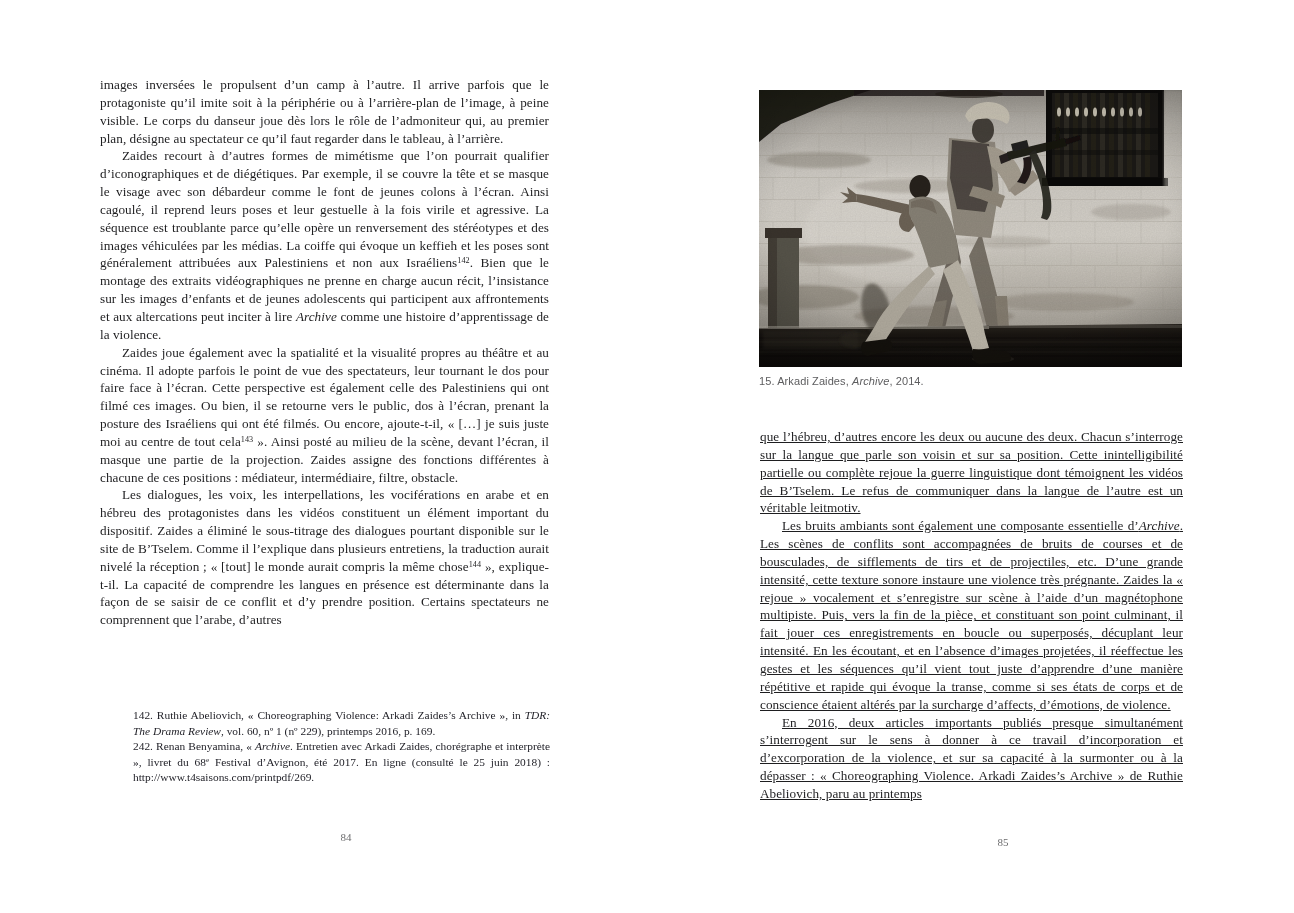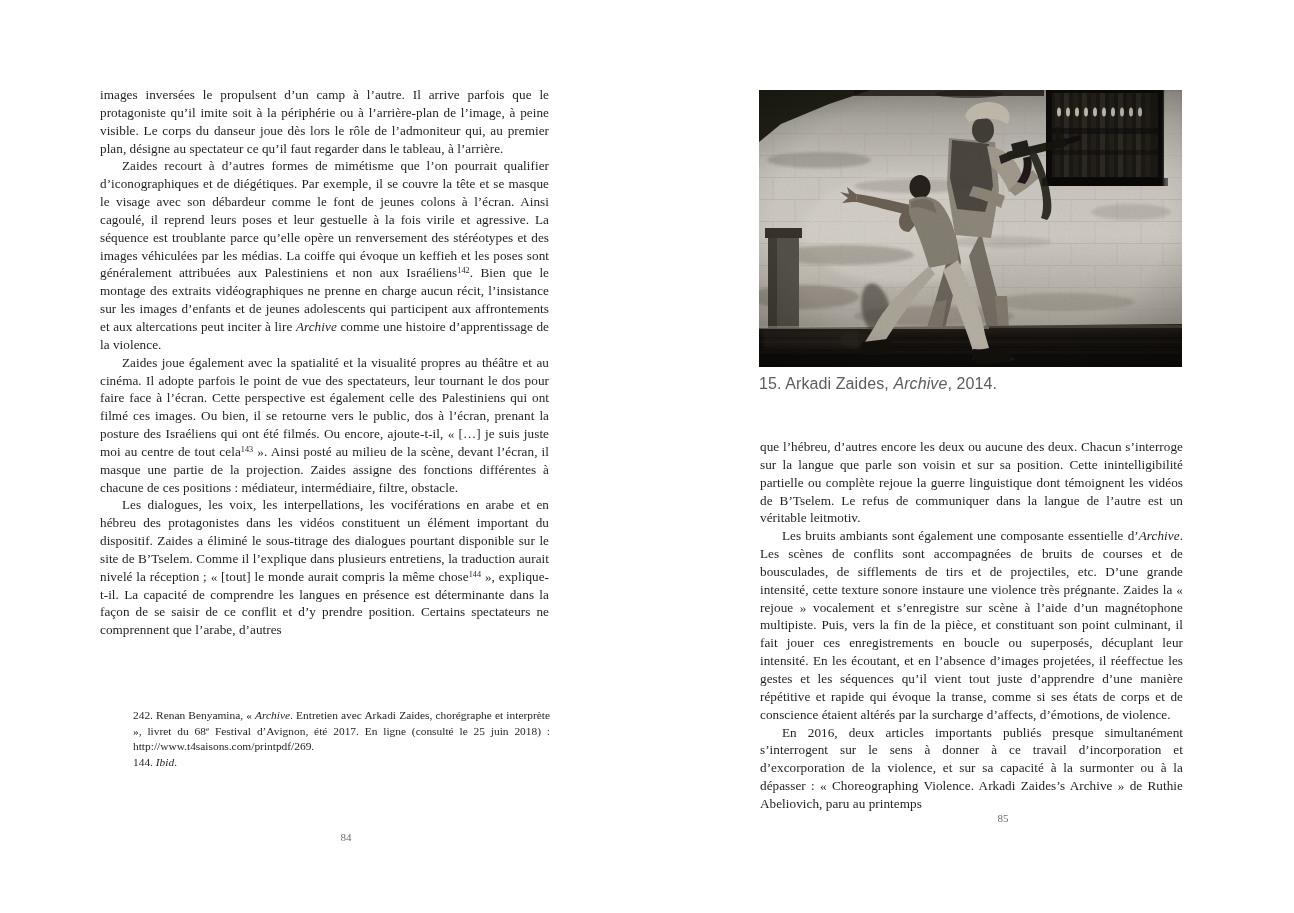--- a/index.html
+++ b/index.html
@@ -15,42 +15,42 @@
   .body-text p{margin:0;padding:0;}
   .body-text p.ind{text-indent:22px;}
   .footnotes{
     font-size:11.4px;line-height:15.5px;text-align:justify;color:#23232a;
   }
   .footnotes p{margin:0;padding:0;}
   sup.sup{font-size:0.62em;vertical-align:0.5em;line-height:0;margin-top:32px;}
   em{font-style:italic;}
   .caption{
     font-family:"Liberation Sans",sans-serif;
-    font-size:16px;color:#5d5d5f;letter-spacing:0.1px;
+    font-size:11px;color:#5d5d5f;letter-spacing:0.1px;
   }
   .pagenum{
     font-family:Liberation Serif, serif;
     font-size:11px;color:#6b6b6d;transform:translateX(-50%);margin-left:36px;
   }
   .photo-frame{width:423px;height:277px;}
   .photo-frame svg{display:block;}
 </style>
 </head>
 <body>
 
-<div class="abs body-text" style="left:100px;top:86px;width:449px;font-family:Liberation Serif, serif;">
+<div class="abs body-text" style="left:100px;top:76px;width:449px;font-family:Liberation Serif, serif;">
     <p><span>images inversées le propulsent d’un camp à l’autre. Il arrive parfois que le protagoniste qu’il imite soit à la périphérie ou à l’arrière-plan de l’image, à peine visible. Le corps du danseur joue dès lors le rôle de l’admoniteur qui, au premier plan, désigne au spectateur ce qu’il faut regarder dans le tableau, à l’arrière.</span></p>
     <p class="ind"><span>Zaides recourt à d’autres formes de mimétisme que l’on pourrait qualifier d’iconographiques et de diégétiques. Par exemple, il se couvre la tête et se masque le visage avec son débardeur comme le font de jeunes colons à l’écran. Ainsi cagoulé, il reprend leurs poses et leur gestuelle à la fois virile et agressive. La séquence est troublante parce qu’elle opère un renversement des stéréotypes et des images véhiculées par les médias. La coiffe qui évoque un keffieh et les poses sont généralement attribuées aux Palestiniens et non aux Israéliens</span><sup class="sup">142</sup><span>. Bien que le montage des extraits vidéographiques ne prenne en charge aucun récit, l’insistance sur les images d’enfants et de jeunes adolescents qui participent aux affrontements et aux altercations peut inciter à lire </span><em>Archive</em><span> comme une histoire d’apprentissage de la violence.</span></p>
     <p class="ind"><span>Zaides joue également avec la spatialité et la visualité propres au théâtre et au cinéma. Il adopte parfois le point de vue des spectateurs, leur tournant le dos pour faire face à l’écran. Cette perspective est également celle des Palestiniens qui ont filmé ces images. Ou bien, il se retourne vers le public, dos à l’écran, prenant la posture des Israéliens qui ont été filmés. Ou encore, ajoute-t-il, « […] je suis juste moi au centre de tout cela</span><sup class="sup">143</sup><span> ». Ainsi posté au milieu de la scène, devant l’écran, il masque une partie de la projection. Zaides assigne des fonctions différentes à chacune de ces positions : médiateur, intermédiaire, filtre, obstacle.</span></p>
     <p class="ind"><span>Les dialogues, les voix, les interpellations, les vociférations en arabe et en hébreu des protagonistes dans les vidéos constituent un élément important du dispositif. Zaides a éliminé le sous-titrage des dialogues pourtant disponible sur le site de B’Tselem. Comme il l’explique dans plusieurs entretiens, la traduction aurait nivelé la réception ; « [tout] le monde aurait compris la même chose</span><sup class="sup">144</sup><span> », explique-t-il. La capacité de comprendre les langues en présence est déterminante dans la façon de se saisir de ce conflit et d’y prendre position. Certains spectateurs ne comprennent que l’arabe, d’autres</span></p>
   </div>
 
 <div class="abs footnotes" style="left:133px;top:708px;width:417px;">
+    <p><span>142. Ruthie Abeliovich, « Choreographing Violence: Arkadi Zaides’s Archive », in </span><em>TDR: The Drama Review</em><span>, vol. 60, nº 1 (nº 229), printemps 2016, p. 169.</span></p>
     <p><span>242. Renan Benyamina, « </span><em>Archive</em><span>. Entretien avec Arkadi Zaides, chorégraphe et interprète », livret du 68</span><sup class="sup">e</sup><span> Festival d’Avignon, été 2017. En ligne (consulté le 25 juin 2018) : http://www.t4saisons.com/printpdf/269.</span></p>
-    <p><span>144. </span><em>Ibid</em><span>.</span></p>
   </div>
 
 <div class="abs pagenum" style="left:310px;top:831px;">84</div>
 
 <div class="abs photo-frame" style="left:759px;top:90px;">
   <svg width="423" height="277" viewBox="0 0 423 277" role="img" aria-label="Black-and-white stage photo: a dancer in mid-stride mimics a projected image of a soldier aiming a rifle beside a barred window on a stone wall">
     <defs>
       <linearGradient id="wallGrad" x1="0" y1="0" x2="0" y2="1">
         <stop offset="0" stop-color="#8f8b84"></stop>
         <stop offset="0.12" stop-color="#b3afa8"></stop>
@@ -197,19 +197,19 @@
       <path d="M214 259 L246 261 C252 263 254 268 250 272 L220 274 C214 272 212 265 214 259 Z" fill="#15120d"></path>
     </g>
 
     <rect x="0" y="0" width="423" height="277" fill="url(#vig)"></rect>
     <rect x="0" y="0" width="423" height="277" filter="url(#grain)" opacity="0.07"></rect>
   </svg>
 </div>
 
 <div class="abs caption" style="left:759px;top:375px;"><span>15. Arkadi Zaides, </span><em>Archive</em><span>, 2014.</span></div>
 
-<div class="abs body-text" style="left:760px;top:438px;width:423px;">
+<div class="abs body-text" style="left:760px;top:428px;width:423px;text-decoration:underline;">
     <p><span>que l’hébreu, d’autres encore les deux ou aucune des deux. Chacun s’interroge sur la langue que parle son voisin et sur sa position. Cette inintelligibilité partielle ou complète rejoue la guerre linguistique dont témoignent les vidéos de B’Tselem. Le refus de communiquer dans la langue de l’autre est un véritable leitmotiv.</span></p>
     <p class="ind"><span>Les bruits ambiants sont également une composante essentielle d’</span><em>Archive</em><span>. Les scènes de conflits sont accompagnées de bruits de courses et de bousculades, de sifflements de tirs et de projectiles, etc. D’une grande intensité, cette texture sonore instaure une violence très prégnante. Zaides la « rejoue » vocalement et s’enregistre sur scène à l’aide d’un magnétophone multipiste. Puis, vers la fin de la pièce, et constituant son point culminant, il fait jouer ces enregistrements en boucle ou superposés, décuplant leur intensité. En les écoutant, et en l’absence d’images projetées, il réeffectue les gestes et les séquences qu’il vient tout juste d’apprendre d’une manière répétitive et rapide qui évoque la transe, comme si ses états de corps et de conscience étaient altérés par la surcharge d’affects, d’émotions, de violence.</span></p>
     <p class="ind"><span>En 2016, deux articles importants publiés presque simultanément s’interrogent sur le sens à donner à ce travail d’incorporation et d’excorporation de la violence, et sur sa capacité à la surmonter ou à la dépasser : « Choreographing Violence. Arkadi Zaides’s Archive » de Ruthie Abeliovich, paru au printemps</span></p>
   </div>
 
-<div class="abs pagenum" style="left:967px;top:812px;">85</div>
+<div class="abs pagenum" style="left:967px;top:836px;">85</div>
 
 </body></html>

